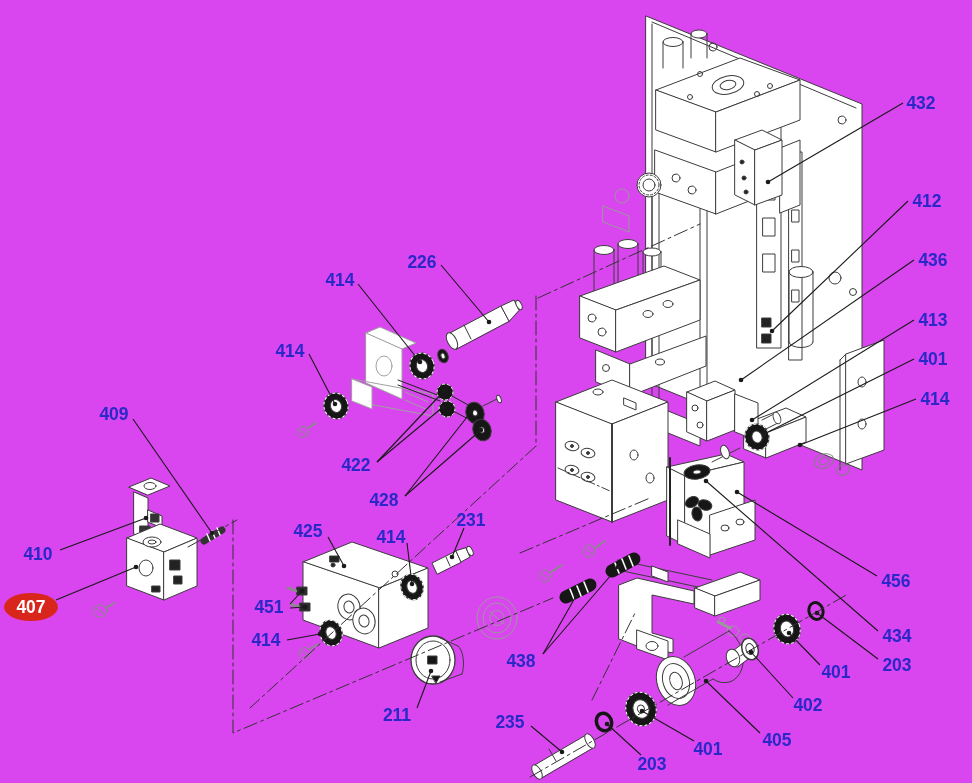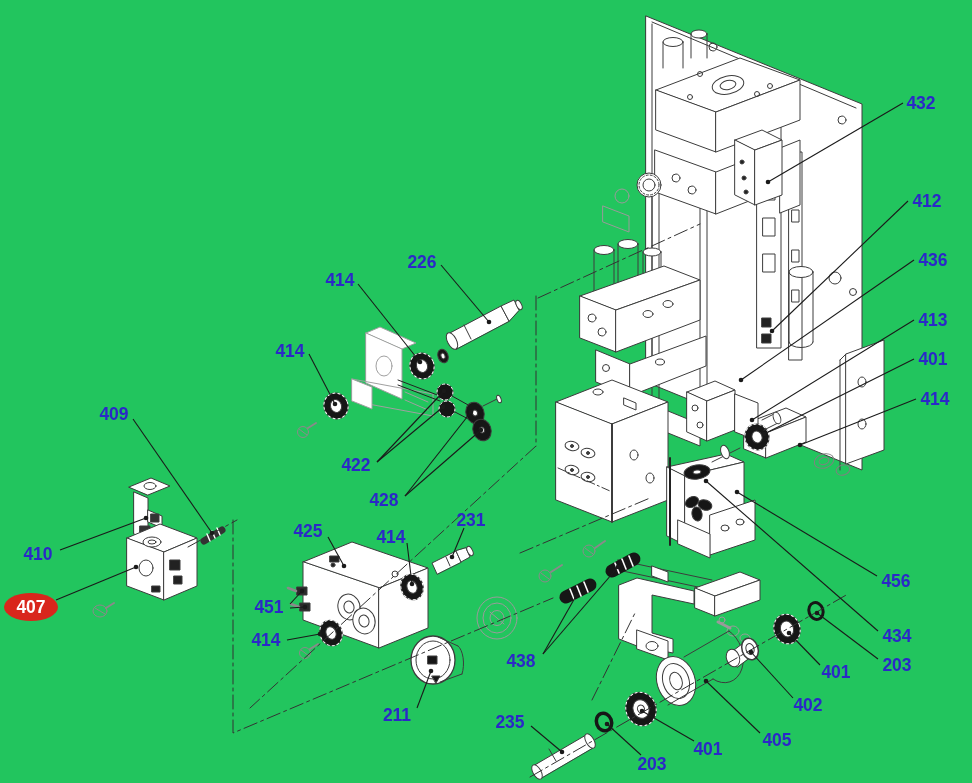--- a/index.html
+++ b/index.html
@@ -1,16 +1,16 @@
 <!DOCTYPE html>
 <html><head>
 <meta charset="utf-8">
 <style>
   html,body{margin:0;padding:0;background:#ffffff;}
-  .stage{position:relative;width:972px;height:783px;background:#22c55e;overflow:hidden;
+  .stage{position:relative;width:972px;height:783px;background:#d946ef;overflow:hidden;
          font-family:"Liberation Sans","DejaVu Sans",sans-serif;}
   svg{display:block;}
   text.part-label{font-family:"Liberation Sans","DejaVu Sans",sans-serif;
                   font-weight:bold;font-size:17.5px;letter-spacing:0px;}
 </style>
 </head>
 <body>
 
 <div class="stage">
 <svg id="diagram" width="972" height="783" viewBox="0 0 972 783" xmlns="http://www.w3.org/2000/svg">

